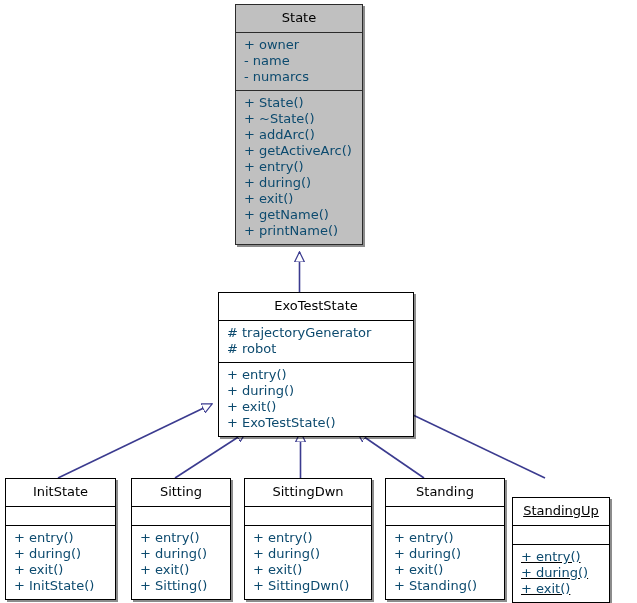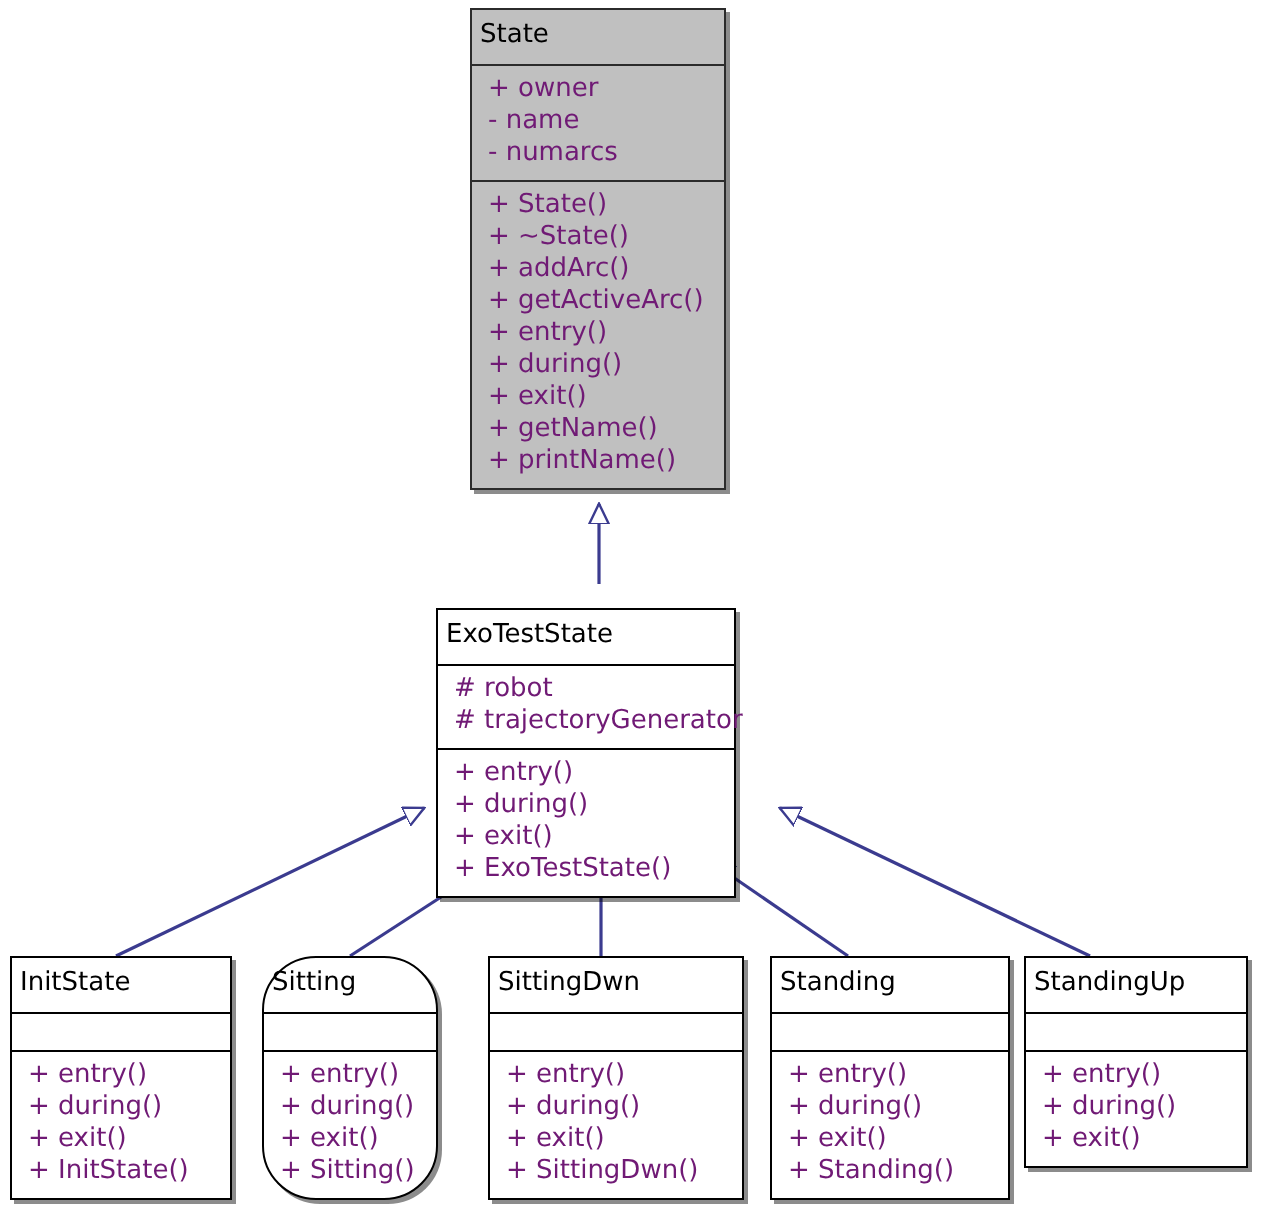--- a/index.html
+++ b/index.html
@@ -34,20 +34,21 @@
     box-sizing: border-box;
     border: 1px solid #000000;
     background: #ffffff;
     box-shadow: 2px 2px 0 0 rgba(0,0,0,0.45);
   }
   .uml-class.root-class {
     background: #c0c0c0;
     border: 1px solid #2b2b2b;
   }
   .class-title {
+    text-align: center;
     font-size: 13px;
     color: #000000;
     line-height: 14px;
     padding: 6px 4px 7px 4px;
     white-space: nowrap;
   }
   .compartment-sep {
     border-top: 1px solid #000000;
     height: 0;
     font-size: 0;
@@ -58,21 +59,21 @@
   }
   .compartment {
     padding: 4px 6px 5px 8px;
   }
   .compartment.empty-compartment {
     height: 18px;
     padding: 0;
   }
   .member-line {
     font-size: 13px;
-    color: #701a75;
+    color: #0c4a6e;
     line-height: 16px;
     white-space: nowrap;
   }
 </style>
 </head>
 <body>
 
 <div id="diagram-root">
 
   <svg id="edge-layer" width="637" height="603" viewBox="0 0 637 603" xmlns="http://www.w3.org/2000/svg">
@@ -122,26 +123,26 @@
       <div class="member-line">+ addArc()</div>
       <div class="member-line">+ getActiveArc()</div>
       <div class="member-line">+ entry()</div>
       <div class="member-line">+ during()</div>
       <div class="member-line">+ exit()</div>
       <div class="member-line">+ getName()</div>
       <div class="member-line">+ printName()</div>
     </div>
   </div>
 
-  <div class="uml-class" style="left:218px; top:304px; width:150px;">
+  <div class="uml-class" style="left:218px; top:292px; width:196px;">
     <div class="class-title">ExoTestState</div>
     <div class="compartment-sep"></div>
     <div class="compartment">
+      <div class="member-line"># trajectoryGenerator</div>
       <div class="member-line"># robot</div>
-      <div class="member-line"># trajectoryGenerator</div>
     </div>
     <div class="compartment-sep"></div>
     <div class="compartment">
       <div class="member-line">+ entry()</div>
       <div class="member-line">+ during()</div>
       <div class="member-line">+ exit()</div>
       <div class="member-line">+ ExoTestState()</div>
     </div>
   </div>
 
@@ -151,21 +152,21 @@
     <div class="compartment empty-compartment"></div>
     <div class="compartment-sep"></div>
     <div class="compartment">
       <div class="member-line">+ entry()</div>
       <div class="member-line">+ during()</div>
       <div class="member-line">+ exit()</div>
       <div class="member-line">+ InitState()</div>
     </div>
   </div>
 
-  <div class="uml-class" style="left:131px; top:478px; width:88px;border-radius:27px;">
+  <div class="uml-class" style="left:131px; top:478px; width:100px;">
     <div class="class-title">Sitting</div>
     <div class="compartment-sep"></div>
     <div class="compartment empty-compartment"></div>
     <div class="compartment-sep"></div>
     <div class="compartment">
       <div class="member-line">+ entry()</div>
       <div class="member-line">+ during()</div>
       <div class="member-line">+ exit()</div>
       <div class="member-line">+ Sitting()</div>
     </div>
@@ -190,21 +191,21 @@
     <div class="compartment empty-compartment"></div>
     <div class="compartment-sep"></div>
     <div class="compartment">
       <div class="member-line">+ entry()</div>
       <div class="member-line">+ during()</div>
       <div class="member-line">+ exit()</div>
       <div class="member-line">+ Standing()</div>
     </div>
   </div>
 
-  <div class="uml-class" style="left:512px; top:478px; width:112px;">
+  <div class="uml-class" style="left:512px; top:497px; width:98px;text-decoration:underline;">
     <div class="class-title">StandingUp</div>
     <div class="compartment-sep"></div>
     <div class="compartment empty-compartment"></div>
     <div class="compartment-sep"></div>
     <div class="compartment">
       <div class="member-line">+ entry()</div>
       <div class="member-line">+ during()</div>
       <div class="member-line">+ exit()</div>
     </div>
   </div>

